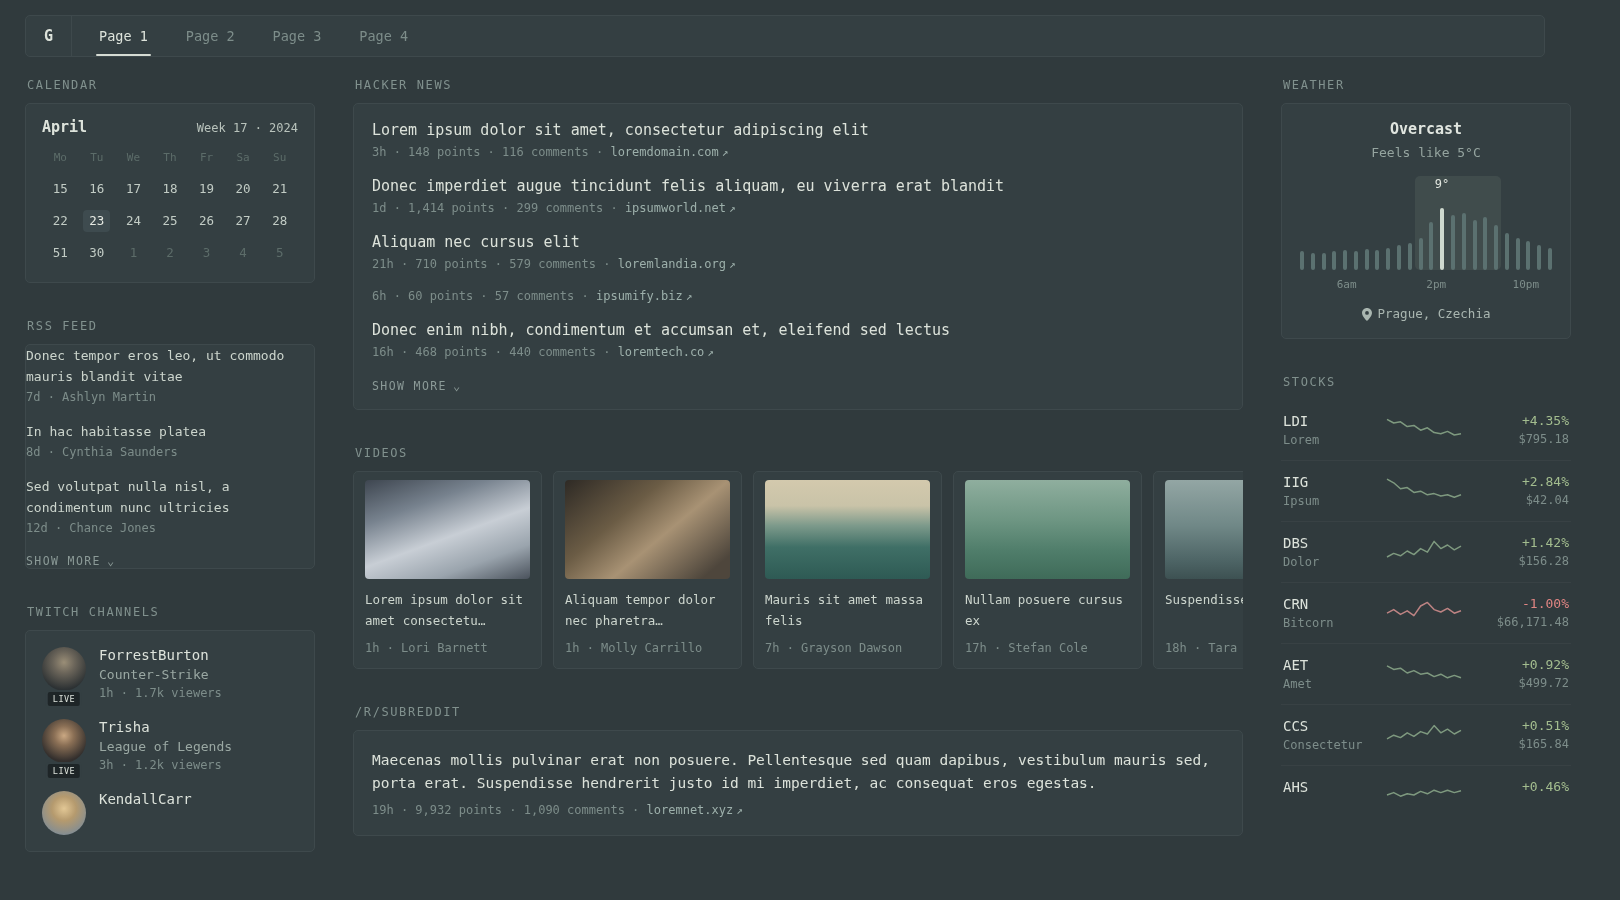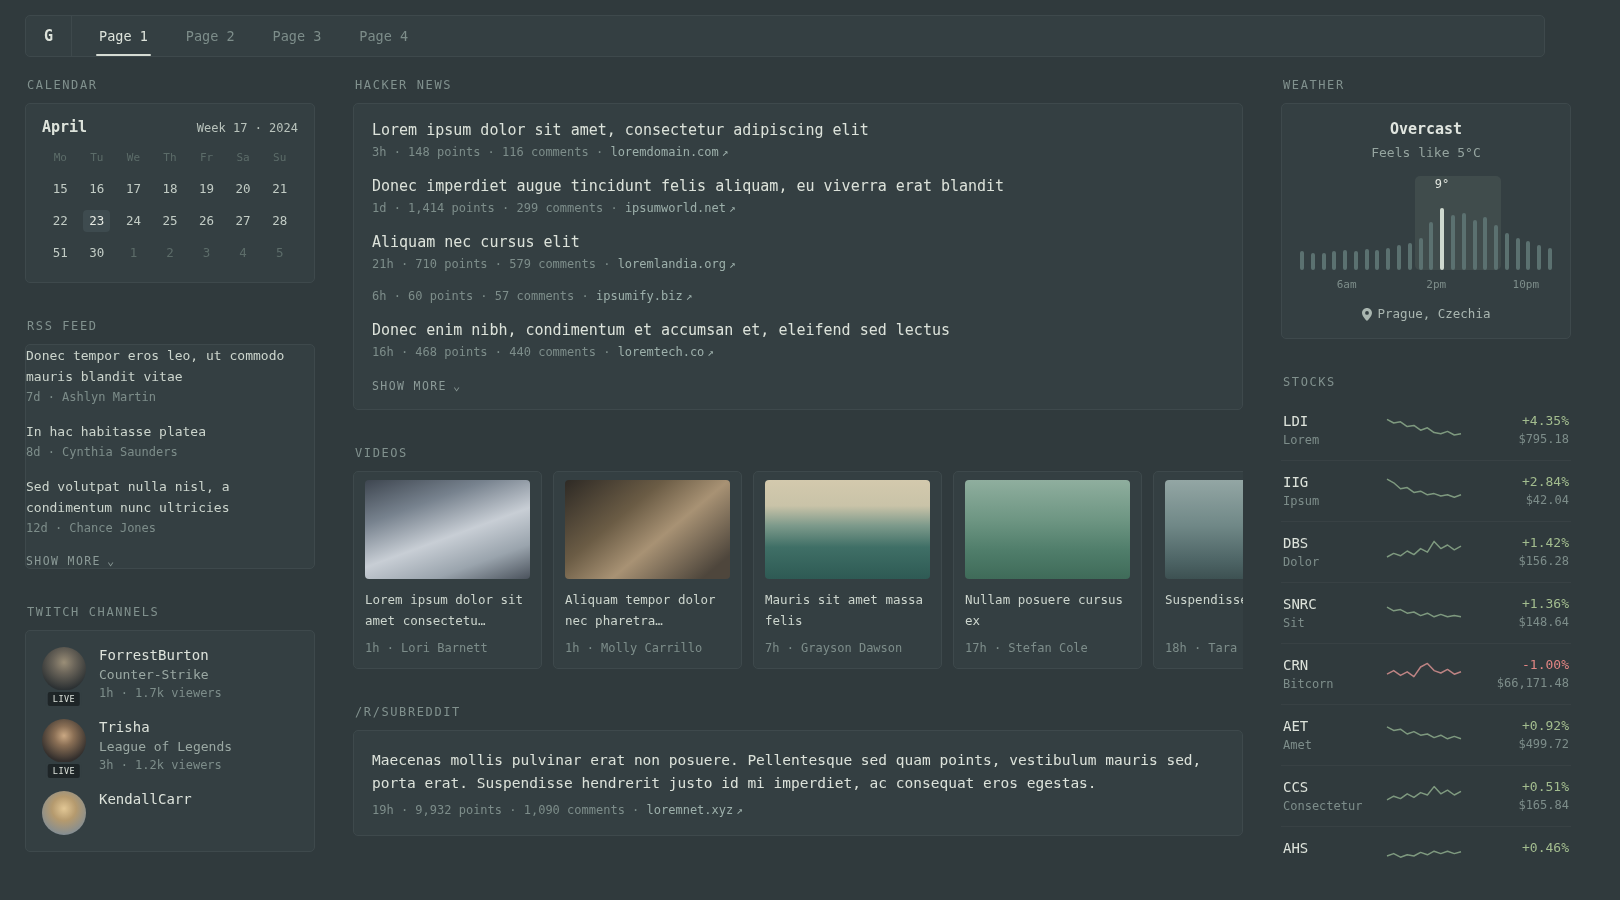--- a/index.html
+++ b/index.html
@@ -341,21 +341,21 @@
           <div class="card vcard">
             <div class="vthumb t4"></div>
             <div class="vtitle">Suspendisse diam</div>
             <div class="vmeta">18h · Tara</div>
           </div>
         </div>
 
         <h2 class="sec-head sec-gap">/R/SUBREDDIT</h2>
         <div class="card reddit">
           <div>
-            <div class="rd-title">Maecenas mollis pulvinar erat non posuere. Pellentesque sed quam points, vestibulum mauris sed, porta erat. Suspendisse hendrerit justo id mi imperdiet, ac consequat eros egestas.</div>
+            <div class="rd-title">Maecenas mollis pulvinar erat non posuere. Pellentesque sed quam dapibus, vestibulum mauris sed, porta erat. Suspendisse hendrerit justo id mi imperdiet, ac consequat eros egestas.</div>
             <div class="meta-line"><span>19h · 9,932 points · 1,090 comments · </span><a class="meta-link">loremnet.xyz</a><span class="ext">↗</span></div>
           </div>
         </div>
       </div>
 
       <div class="col-right">
 
         <h2 class="sec-head">WEATHER</h2>
         <div class="card weather">
           <div class="w-cond">Overcast</div>
@@ -449,35 +449,20 @@
                 <svg width="78" height="30" viewBox="0 0 78 30">
                   <polyline points="2.0,22.0 8.7,18.4 15.5,20.8 22.2,16.0 28.9,19.6 35.6,13.6 42.4,17.2 49.1,6.4 55.8,13.6 62.5,10.0 69.3,14.8 76.0,11.2" fill="none" stroke="#7e997f" stroke-width="1.5" stroke-linejoin="round"></polyline>
                 </svg>
               </div>
             <div class="s-right">
               <div class="s-change">+1.42%</div>
               <div class="s-price">$156.28</div>
             </div>
           </div>
 
-          <div class="stock-row">
-            <div class="s-info">
-              <div class="s-sym">SNRC</div>
-              <div class="s-name">Sit</div>
-            </div>
-            <div class="s-spark">
-                <svg width="78" height="30" viewBox="0 0 78 30">
-                  <polyline points="2.0,11.2 8.7,14.8 15.5,13.6 22.2,17.2 28.9,16.0 35.6,19.6 42.4,17.2 49.1,20.8 55.8,18.4 62.5,20.8 69.3,19.6 76.0,20.8" fill="none" stroke="#7e997f" stroke-width="1.5" stroke-linejoin="round"></polyline>
-                </svg>
-              </div>
-            <div class="s-right">
-              <div class="s-change">+1.36%</div>
-              <div class="s-price">$148.64</div>
-            </div>
-          </div>
 
           <div class="stock-row">
             <div class="s-info">
               <div class="s-sym">CRN</div>
               <div class="s-name">Bitcorn</div>
             </div>
             <div class="s-spark">
                 <svg width="78" height="30" viewBox="0 0 78 30">
                   <polyline points="2.0,17.2 8.7,13.6 15.5,18.4 22.2,14.8 28.9,19.6 35.6,10.0 42.4,6.4 49.1,13.6 55.8,16.0 62.5,12.4 69.3,17.2 76.0,14.8" fill="none" stroke="#bd8383" stroke-width="1.5" stroke-linejoin="round"></polyline>
                 </svg>

